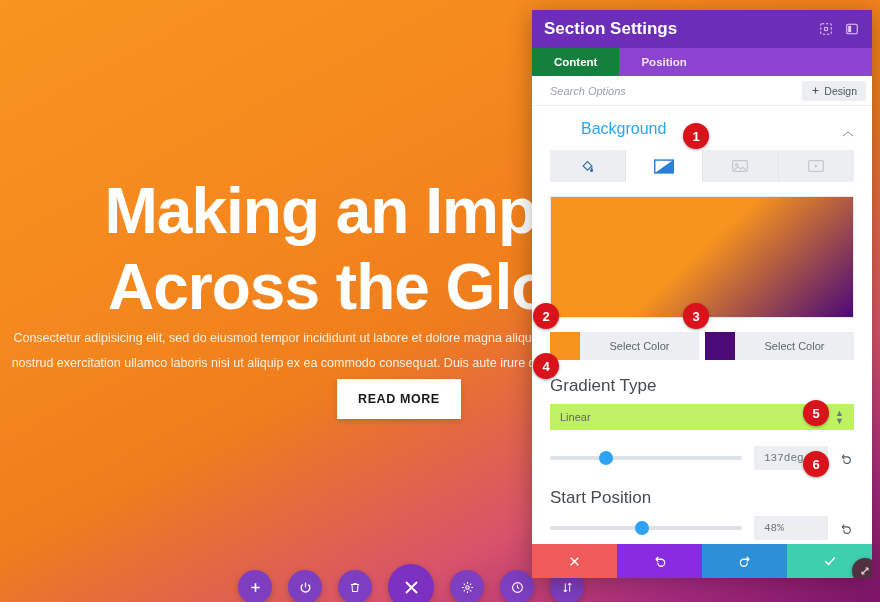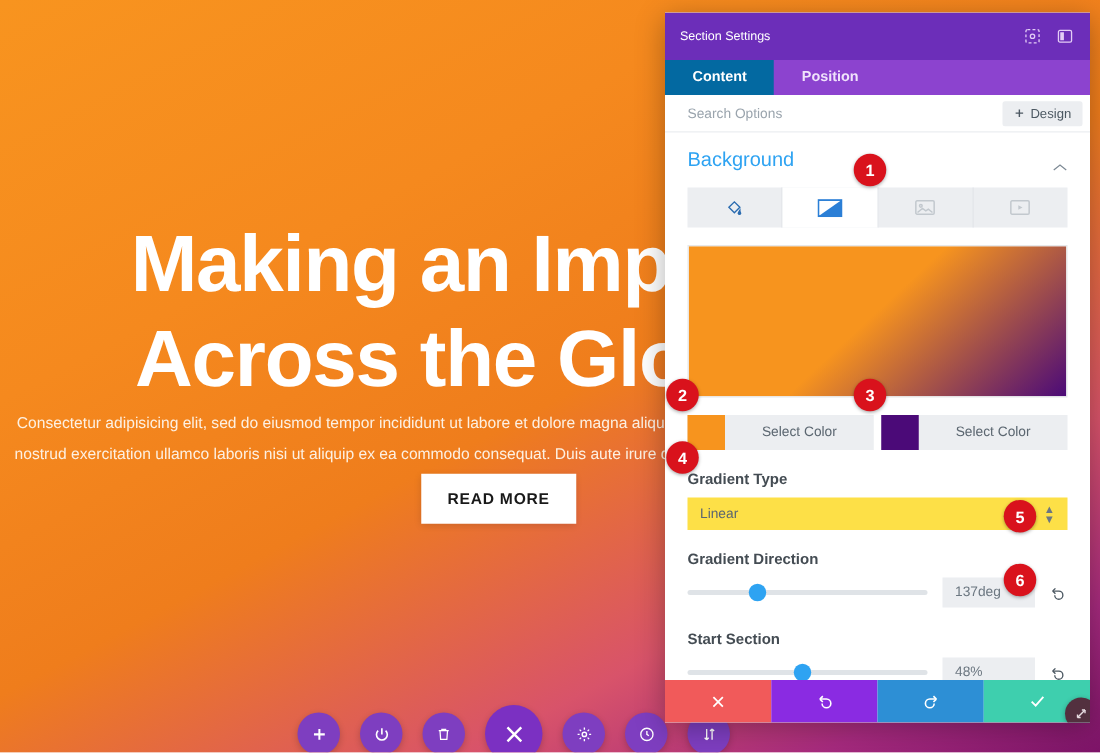--- a/index.html
+++ b/index.html
@@ -81,72 +81,74 @@
     display: flex; flex-direction: column;
     overflow: hidden;
   }
   #panel-header {
     height: 38px; flex: 0 0 38px;
     background: #6c2eb9;
     display: flex; align-items: center;
     padding: 0 12px;
   }
   #panel-title {
-    color: #fff; font-size: 10px; font-weight: normal;
+    color: #fff; font-size: 17px; font-weight: bold;
     flex: 1;
   }
   .hdr-icon {
     width: 16px; height: 16px; margin-left: 10px;
     color: #e3cdf6;
     display: flex; align-items: center; justify-content: center;
   }
   #panel-tabs {
     height: 28px; flex: 0 0 28px;
     background: #8c43cf;
     display: flex;
   }
   .ptab {
     padding: 0 22px;
     display: flex; align-items: center;
     color: #f0e2fb; font-size: 11.5px; font-weight: bold;
   }
-  .ptab.active { background: #0369a1; color: #ffffff; }
+  .ptab.active { background: #15803d; color: #ffffff; }
 
   #search-row {
     height: 30px; flex: 0 0 30px;
     border-bottom: 1px solid #eceef1;
     display: flex; align-items: center;
     padding: 0 6px 0 18px;
     background: #fff;
   }
   #search-input {
     flex: 1; border: none; outline: none;
     font-size: 11px; color: #5b6670;
     font-family: "Liberation Sans", sans-serif;
     background: transparent;
+    font-style: italic;
   }
   #search-input::placeholder { color: #9aa4ad; }
   #filter-btn {
     background: #eceef1; color: #4c5862;
     font-size: 10.5px;
     padding: 4px 9px;
     display: flex; align-items: center; gap: 4px;
     border-radius: 2px;
   }
 
   #panel-scroll {
     flex: 1 1 auto;
     overflow: hidden;
     position: relative;
     padding: 0 18px;
   }
 
   #section-header {
     display: flex; align-items: flex-end; justify-content: space-between;
     padding: 14px 0 12px;
+    margin-left: 31px;
   }
   #section-title { color: #2ea3f2; font-size: 16px; }
   #section-chevron { color: #7e8a95; font-size: 11px; }
 
   #bg-type-tabs {
     display: flex;
     background: #eceef1;
     height: 32px;
     margin-bottom: 14px;
   }
@@ -175,34 +177,34 @@
   .color-cell + .color-cell { margin-left: 6px; }
   .swatch { width: 30px; }
   .sw-orange { background: #f7941e; }
   .sw-purple { background: #4b0a78; }
   .select-color-label {
     flex: 1; display: flex; align-items: center; justify-content: center;
     font-size: 11px; color: #5b6670;
   }
 
   .field-label {
-    font-size: 12px; color: #444c53; font-weight: bold;
+    font-size: 17px; color: #444c53; font-weight: normal;
     margin-bottom: 8px;
   }
   #gradient-type-select {
-    height: 26px; background: #fde047;
+    height: 26px; background: #bef264;
     display: flex; align-items: center; justify-content: space-between;
     padding: 0 10px;
     font-size: 11px; color: #5b6670;
     margin-bottom: 16px;
   }
   .spinner { color: #6c7781; font-size: 9px; line-height: 8px; text-align: center; }
 
   .slider-row {
-    display: flex; align-items: center; gap: 12px; margin-bottom: 18px;
+    display: flex; align-items: center; gap: 12px; margin-bottom: 18px; font-family: Liberation Mono, monospace;
   }
   .slider-track {
     position: relative; flex: 1; height: 4px; background: #dfe3e7; border-radius: 2px;
   }
   .slider-knob {
     position: absolute; top: -5px;
     width: 14px; height: 14px; border-radius: 50%;
     background: #2ea3f2;
     transform: translateX(-7px);
   }
@@ -391,35 +393,34 @@
           <div class="select-color-label">Select Color</div>
         </div>
       </div>
 
       <div class="field-label">Gradient Type</div>
       <div id="gradient-type-select">
         <span>Linear</span>
         <span class="spinner">▲<br>▼</span>
       </div>
 
-      <div class="field-label">Gradient Direction</div>
       <div class="slider-row">
         <div class="slider-track">
           <div class="slider-knob" style="left:29%"></div>
         </div>
         <div class="slider-value">137deg</div>
         <div class="reset-icon">
           <svg width="13" height="13" viewBox="0 0 24 24" fill="none" stroke="#4c5862" stroke-width="2">
               <path d="M4 9h9a6 6 0 1 1-6 6"></path>
               <path d="M4 9l4-4M4 9l4 4"></path>
             </svg>
         </div>
       </div>
 
-      <div class="field-label">Start Section</div>
+      <div class="field-label">Start Position</div>
       <div class="slider-row">
         <div class="slider-track">
           <div class="slider-knob" style="left:48%"></div>
         </div>
         <div class="slider-value">48%</div>
         <div class="reset-icon">
           <svg width="13" height="13" viewBox="0 0 24 24" fill="none" stroke="#4c5862" stroke-width="2">
               <path d="M4 9h9a6 6 0 1 1-6 6"></path>
               <path d="M4 9l4-4M4 9l4 4"></path>
             </svg>

